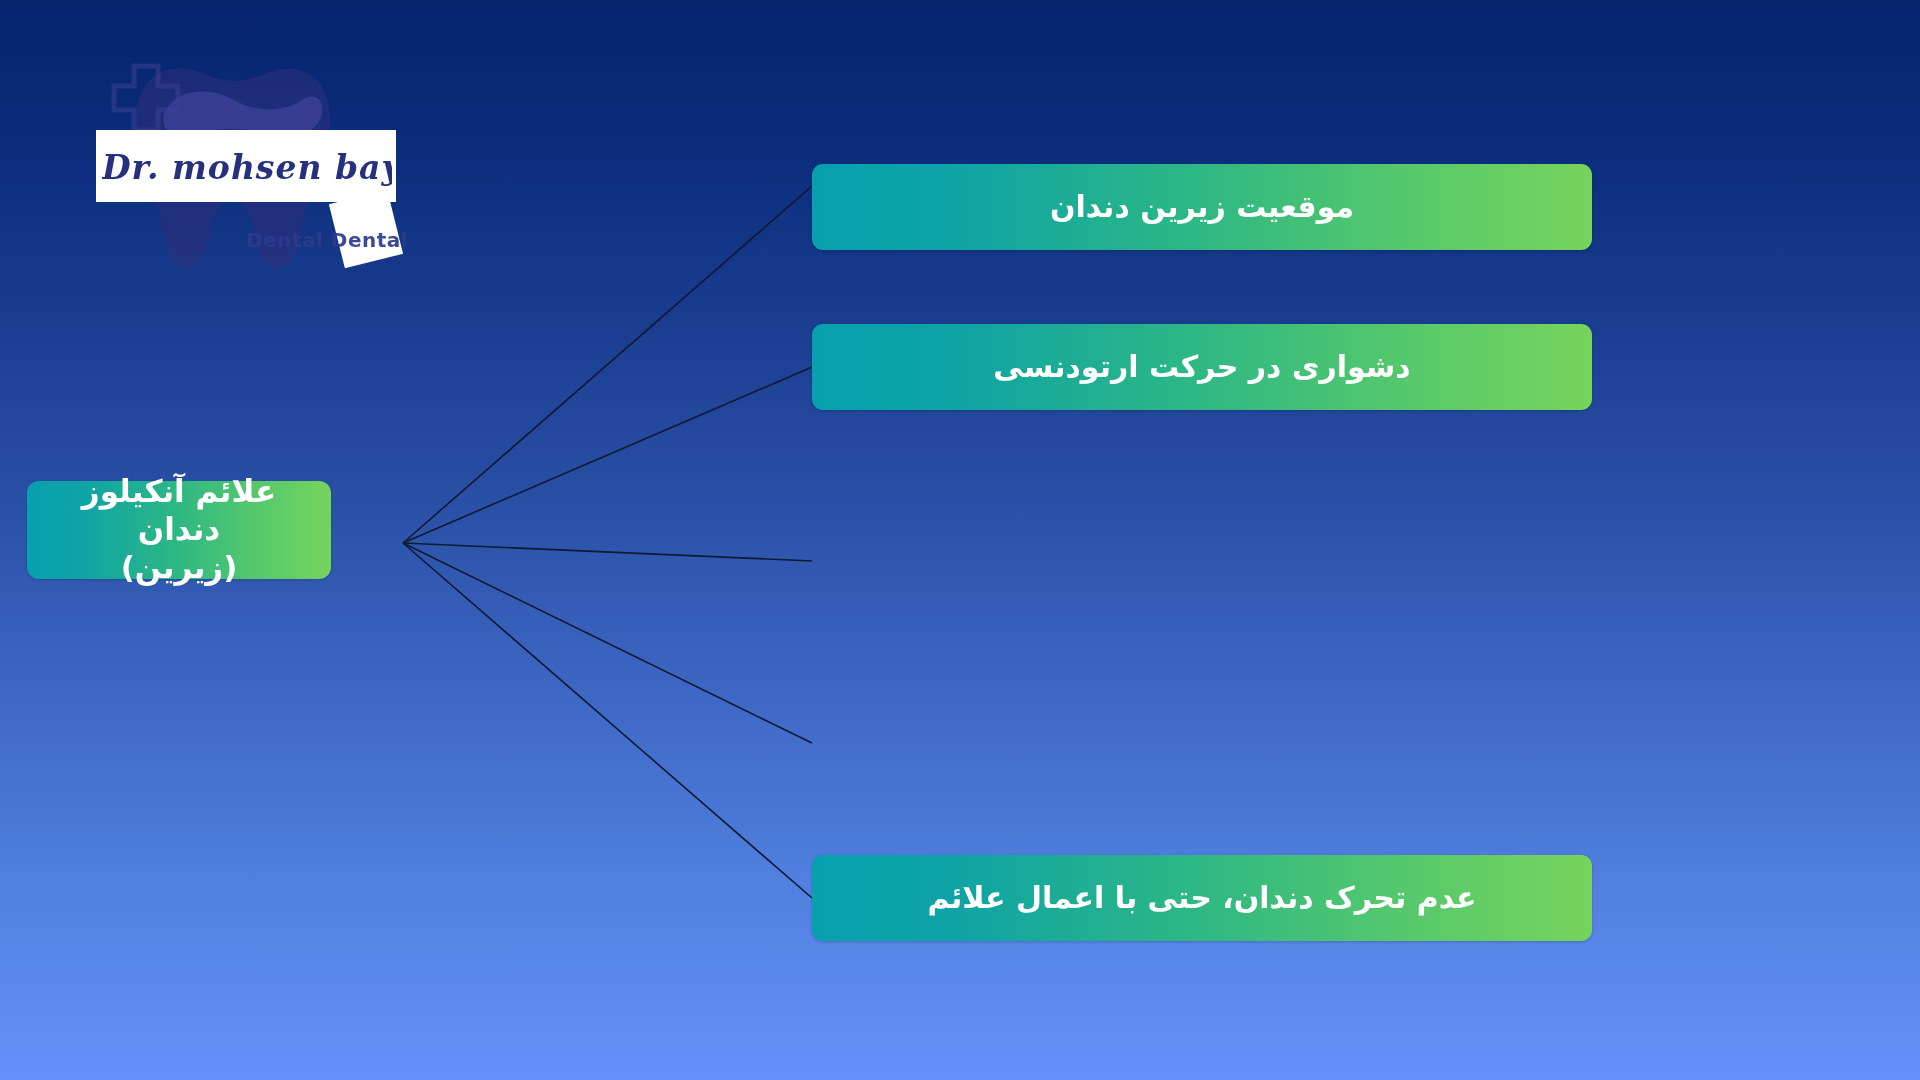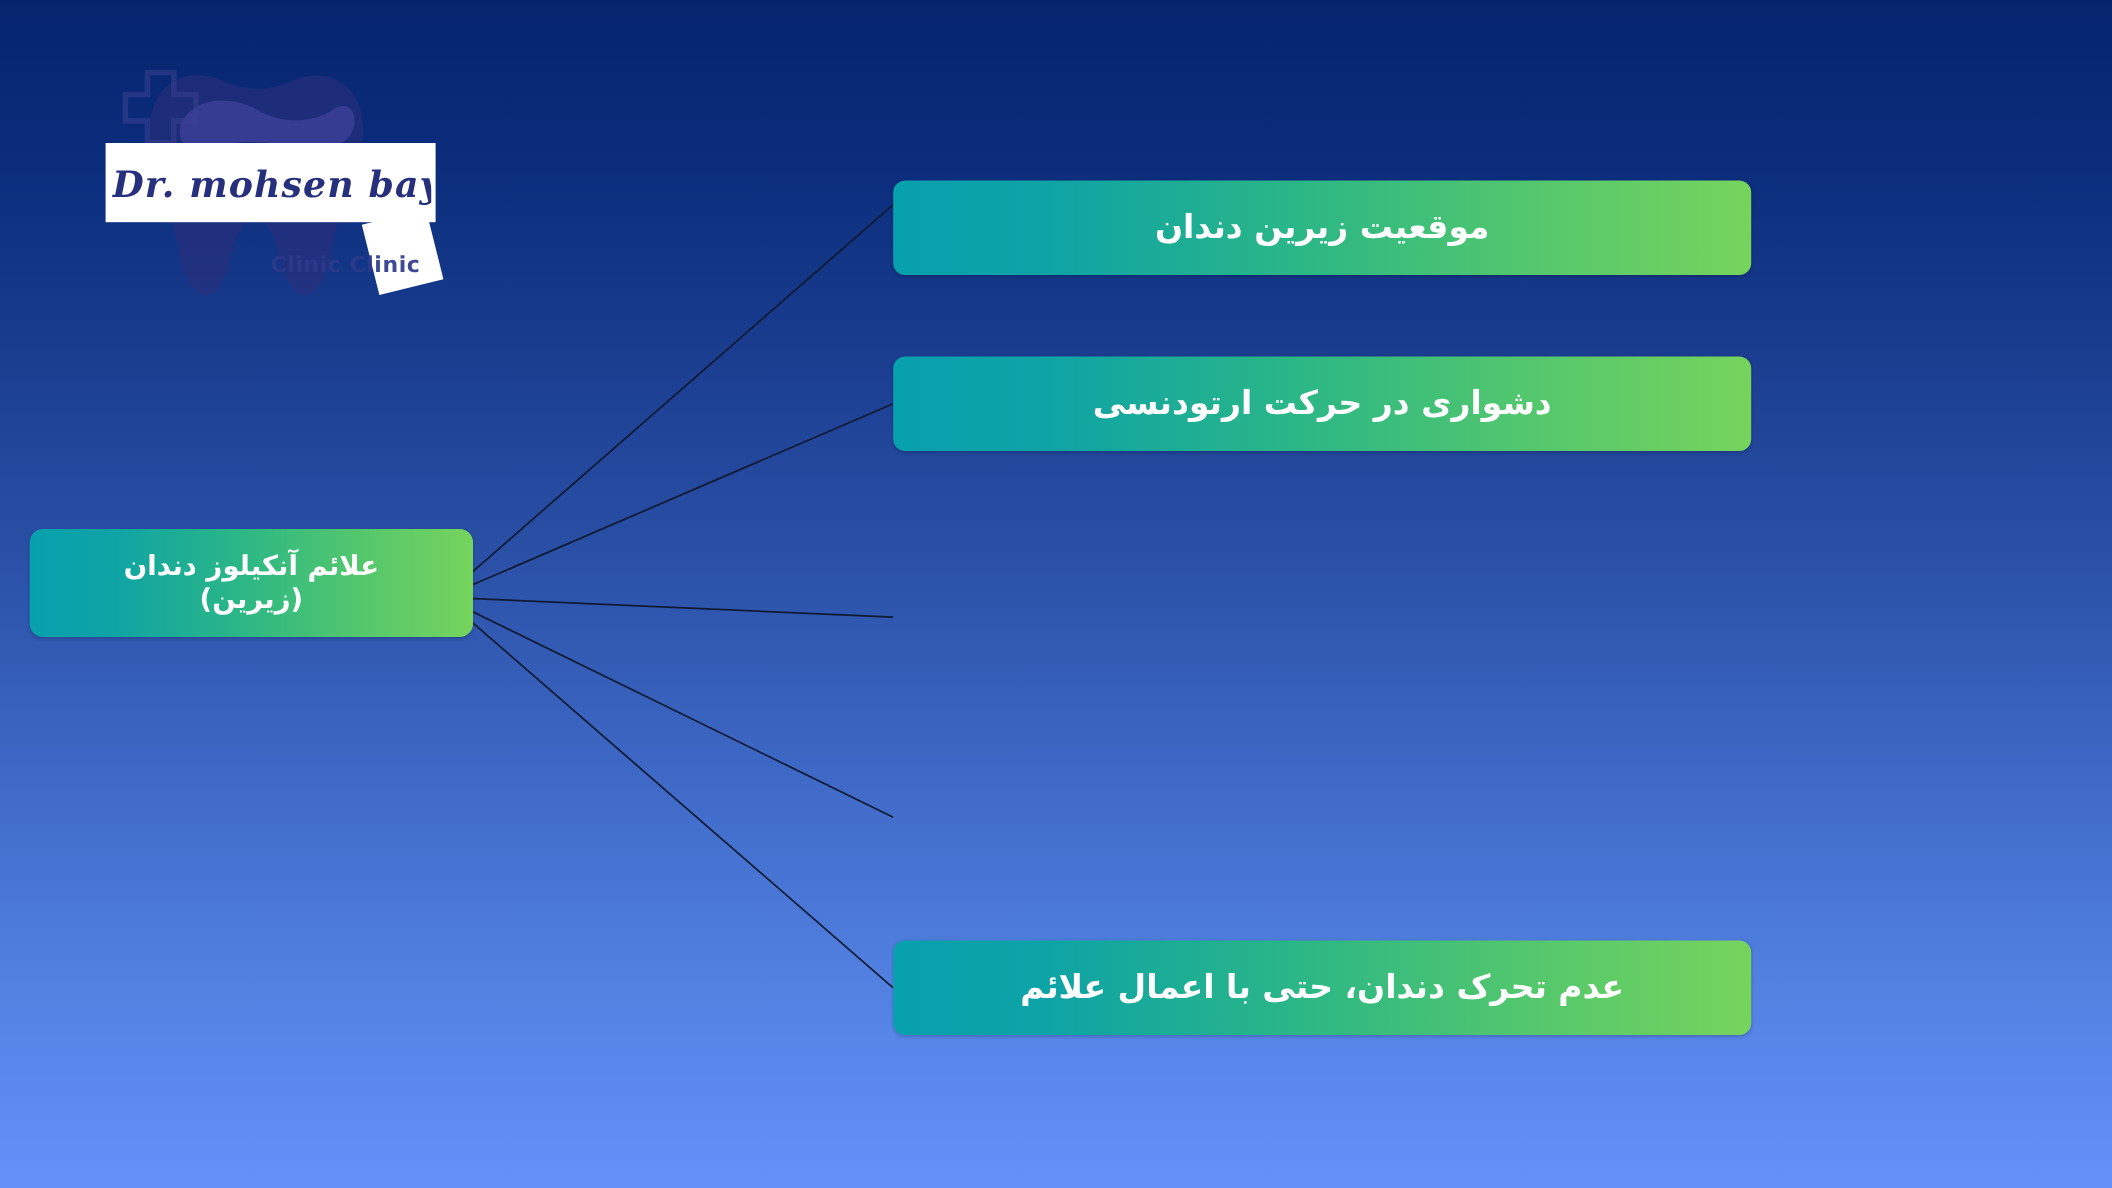--- a/index.html
+++ b/index.html
@@ -75,22 +75,22 @@
     color:#ffffff;
     direction:rtl;
     text-align:center;
     font-weight:700;
     line-height:1.22;
     padding:4px 22px;
     box-shadow: 0 1px 3px rgba(0,0,0,.18);
   }
   .node-root {
     left:27px; top:481px;
-    width:403px; height:98px;
-    font-size:25px;
+    width:304px; height:98px;
+    font-size:31px;
     border-radius:12px;
   }
   .node-leaf {
     left:812px;
     width:780px; height:86px;
     font-size:30px;
   }
   .leaf-0 { top:143px;margin-top:21px; }
   .leaf-1 { top:324px; }
   .leaf-2 { top:519px; height:84px; }
@@ -112,21 +112,21 @@
 
       <path d="M86 86 C96 60 132 58 156 72 C178 85 206 84 224 72 C238 63 246 72 244 86
                C240 104 222 110 198 106 C170 101 140 98 116 106 C96 113 82 104 86 86 Z" fill="#3b3f96" opacity="0.85"></path>
 
       <path d="M28 52 h20 v-20 h24 v20 h20 v24 h-20 v20 h-24 v-20 h-20 z" fill="none" stroke="#3a4090" stroke-width="5" opacity="0.55" transform="translate(8,6)"></path>
     </svg>
 
     <div class="logo-name-plate"></div>
     <div class="logo-signature">Dr. mohsen bayat</div>
     <div class="logo-chip"></div>
-    <div class="logo-subtitle">Clinic Clinic</div>
+    <div class="logo-subtitle">Dental Dental</div>
   </div>
 
   <svg id="connectors" viewBox="0 0 1920 1080">
     <g stroke="#101a33" stroke-width="1.6" fill="none" id="connector-group">
         <line x1="403" y1="543" x2="812" y2="186"></line>
         <line x1="403" y1="543" x2="812" y2="367"></line>
         <line x1="403" y1="543" x2="812" y2="561"></line>
         <line x1="403" y1="543" x2="812" y2="743"></line>
         <line x1="403" y1="543" x2="812" y2="898"></line>
       </g>

